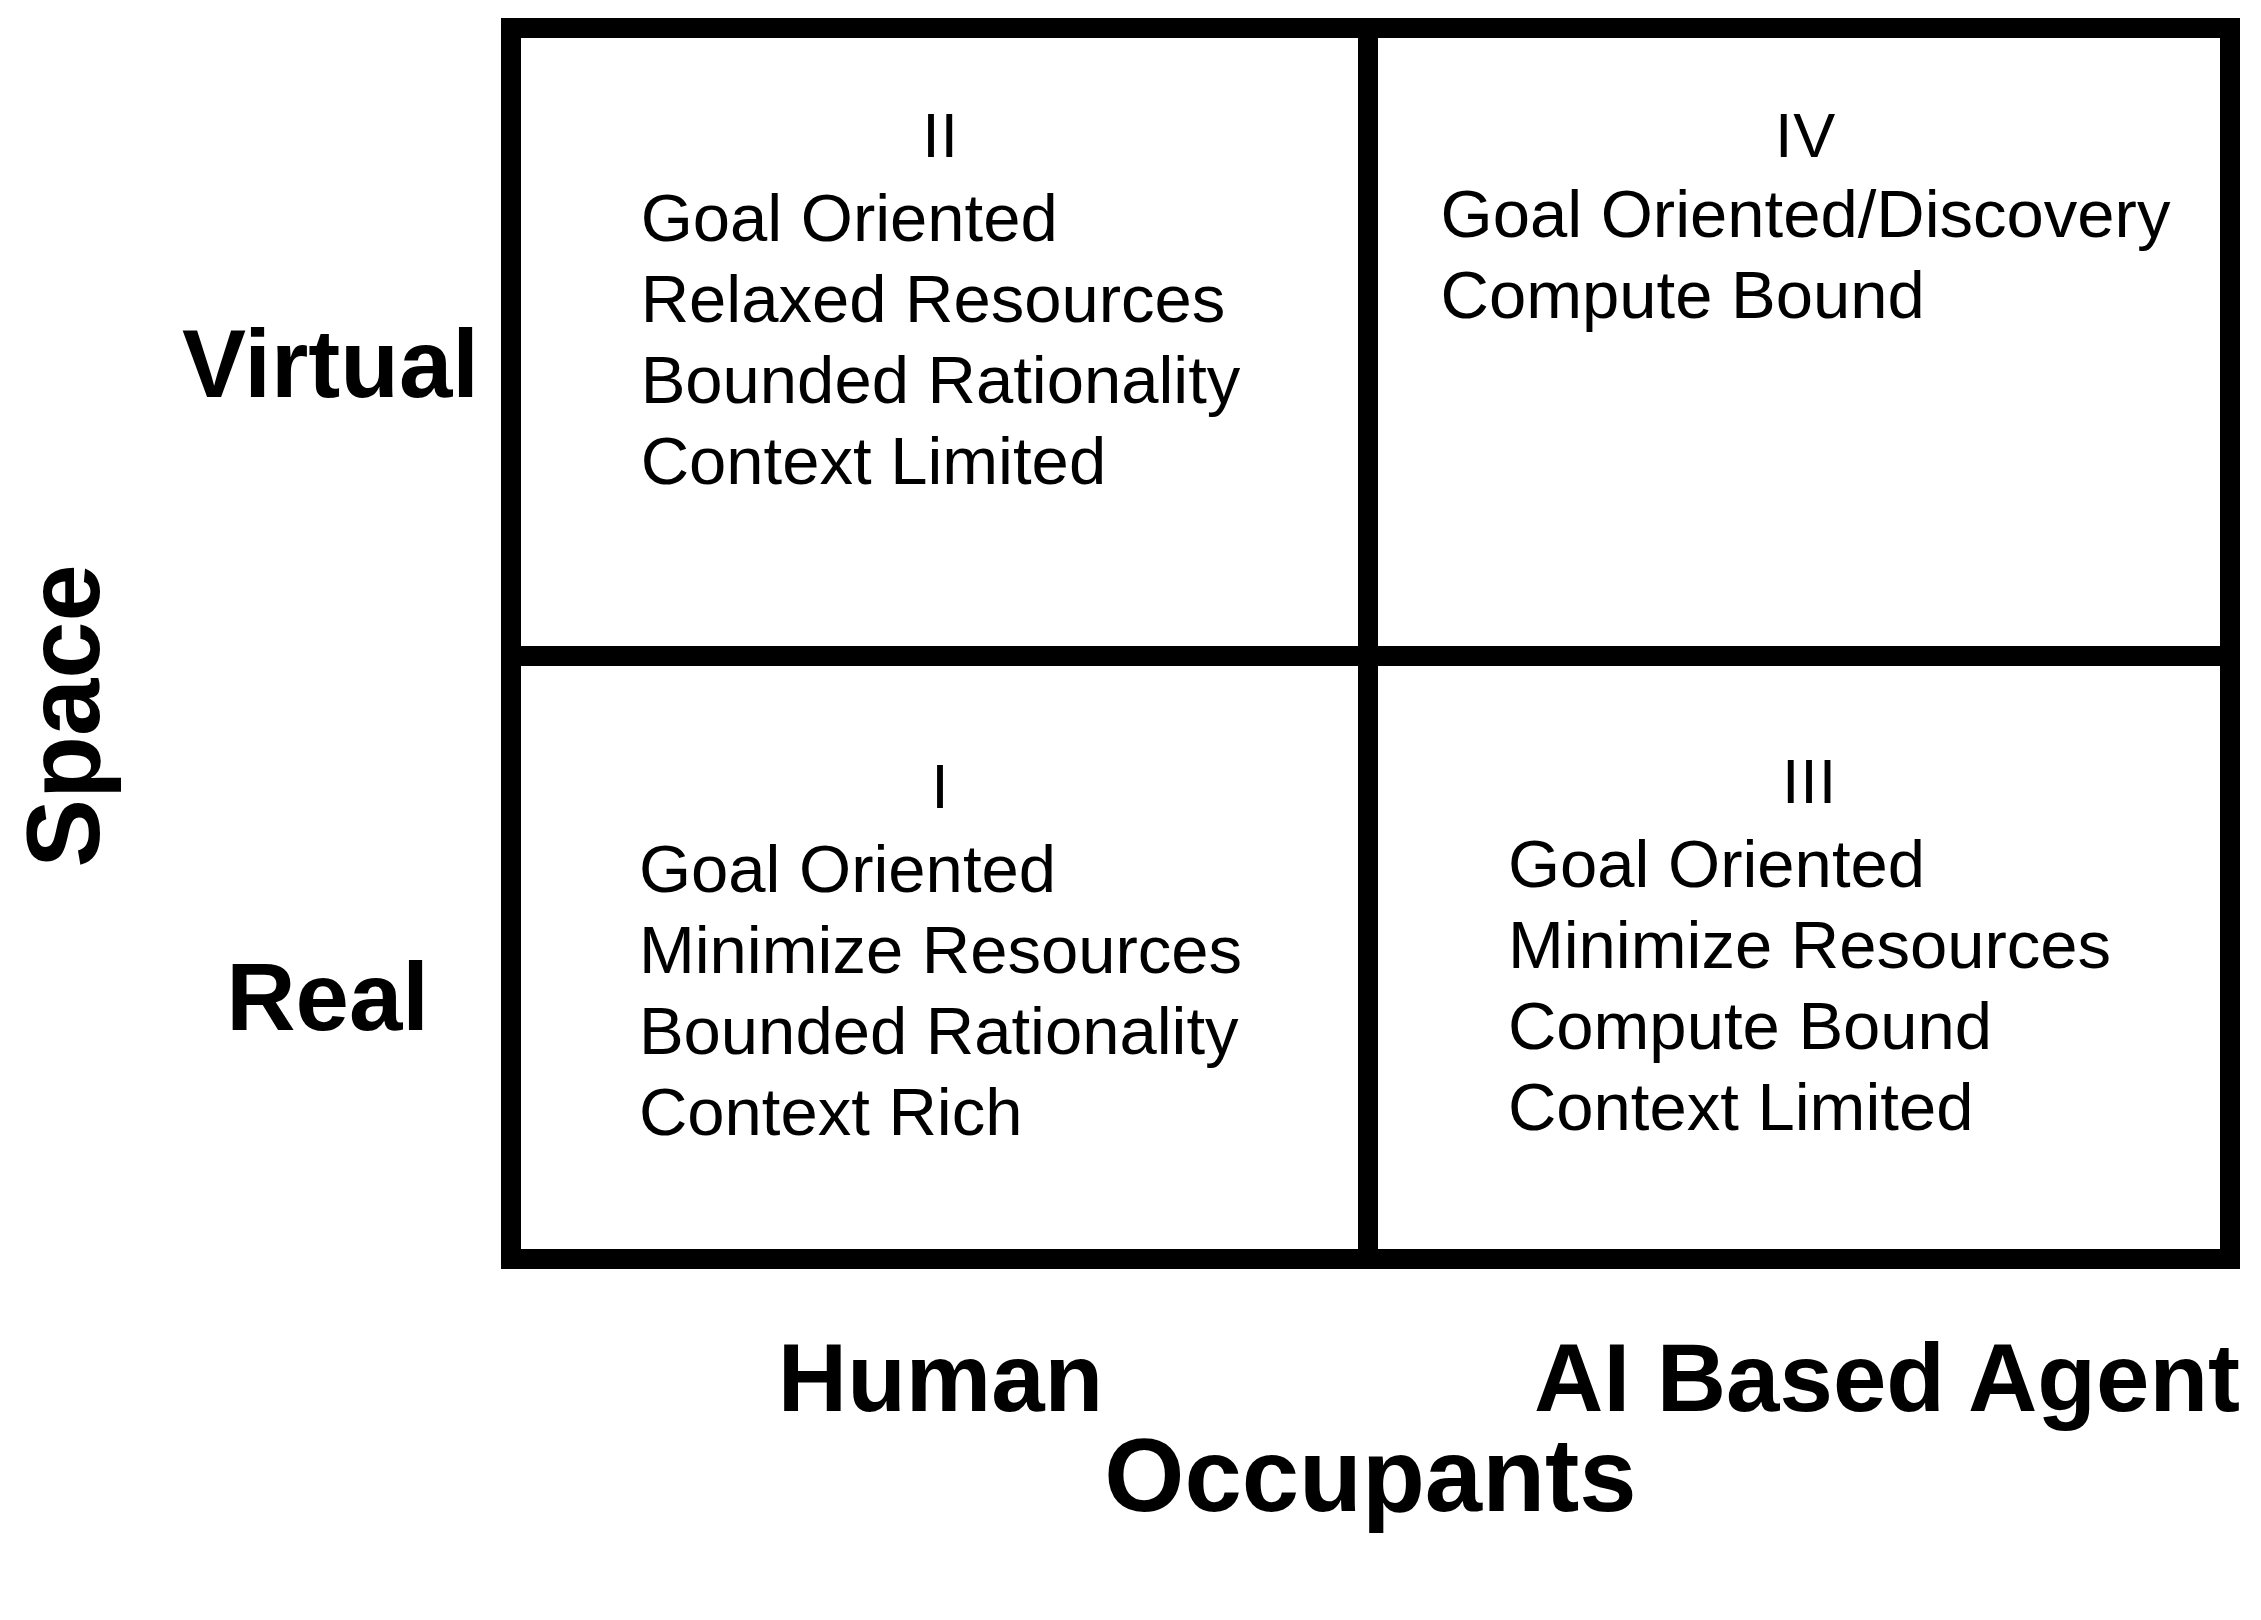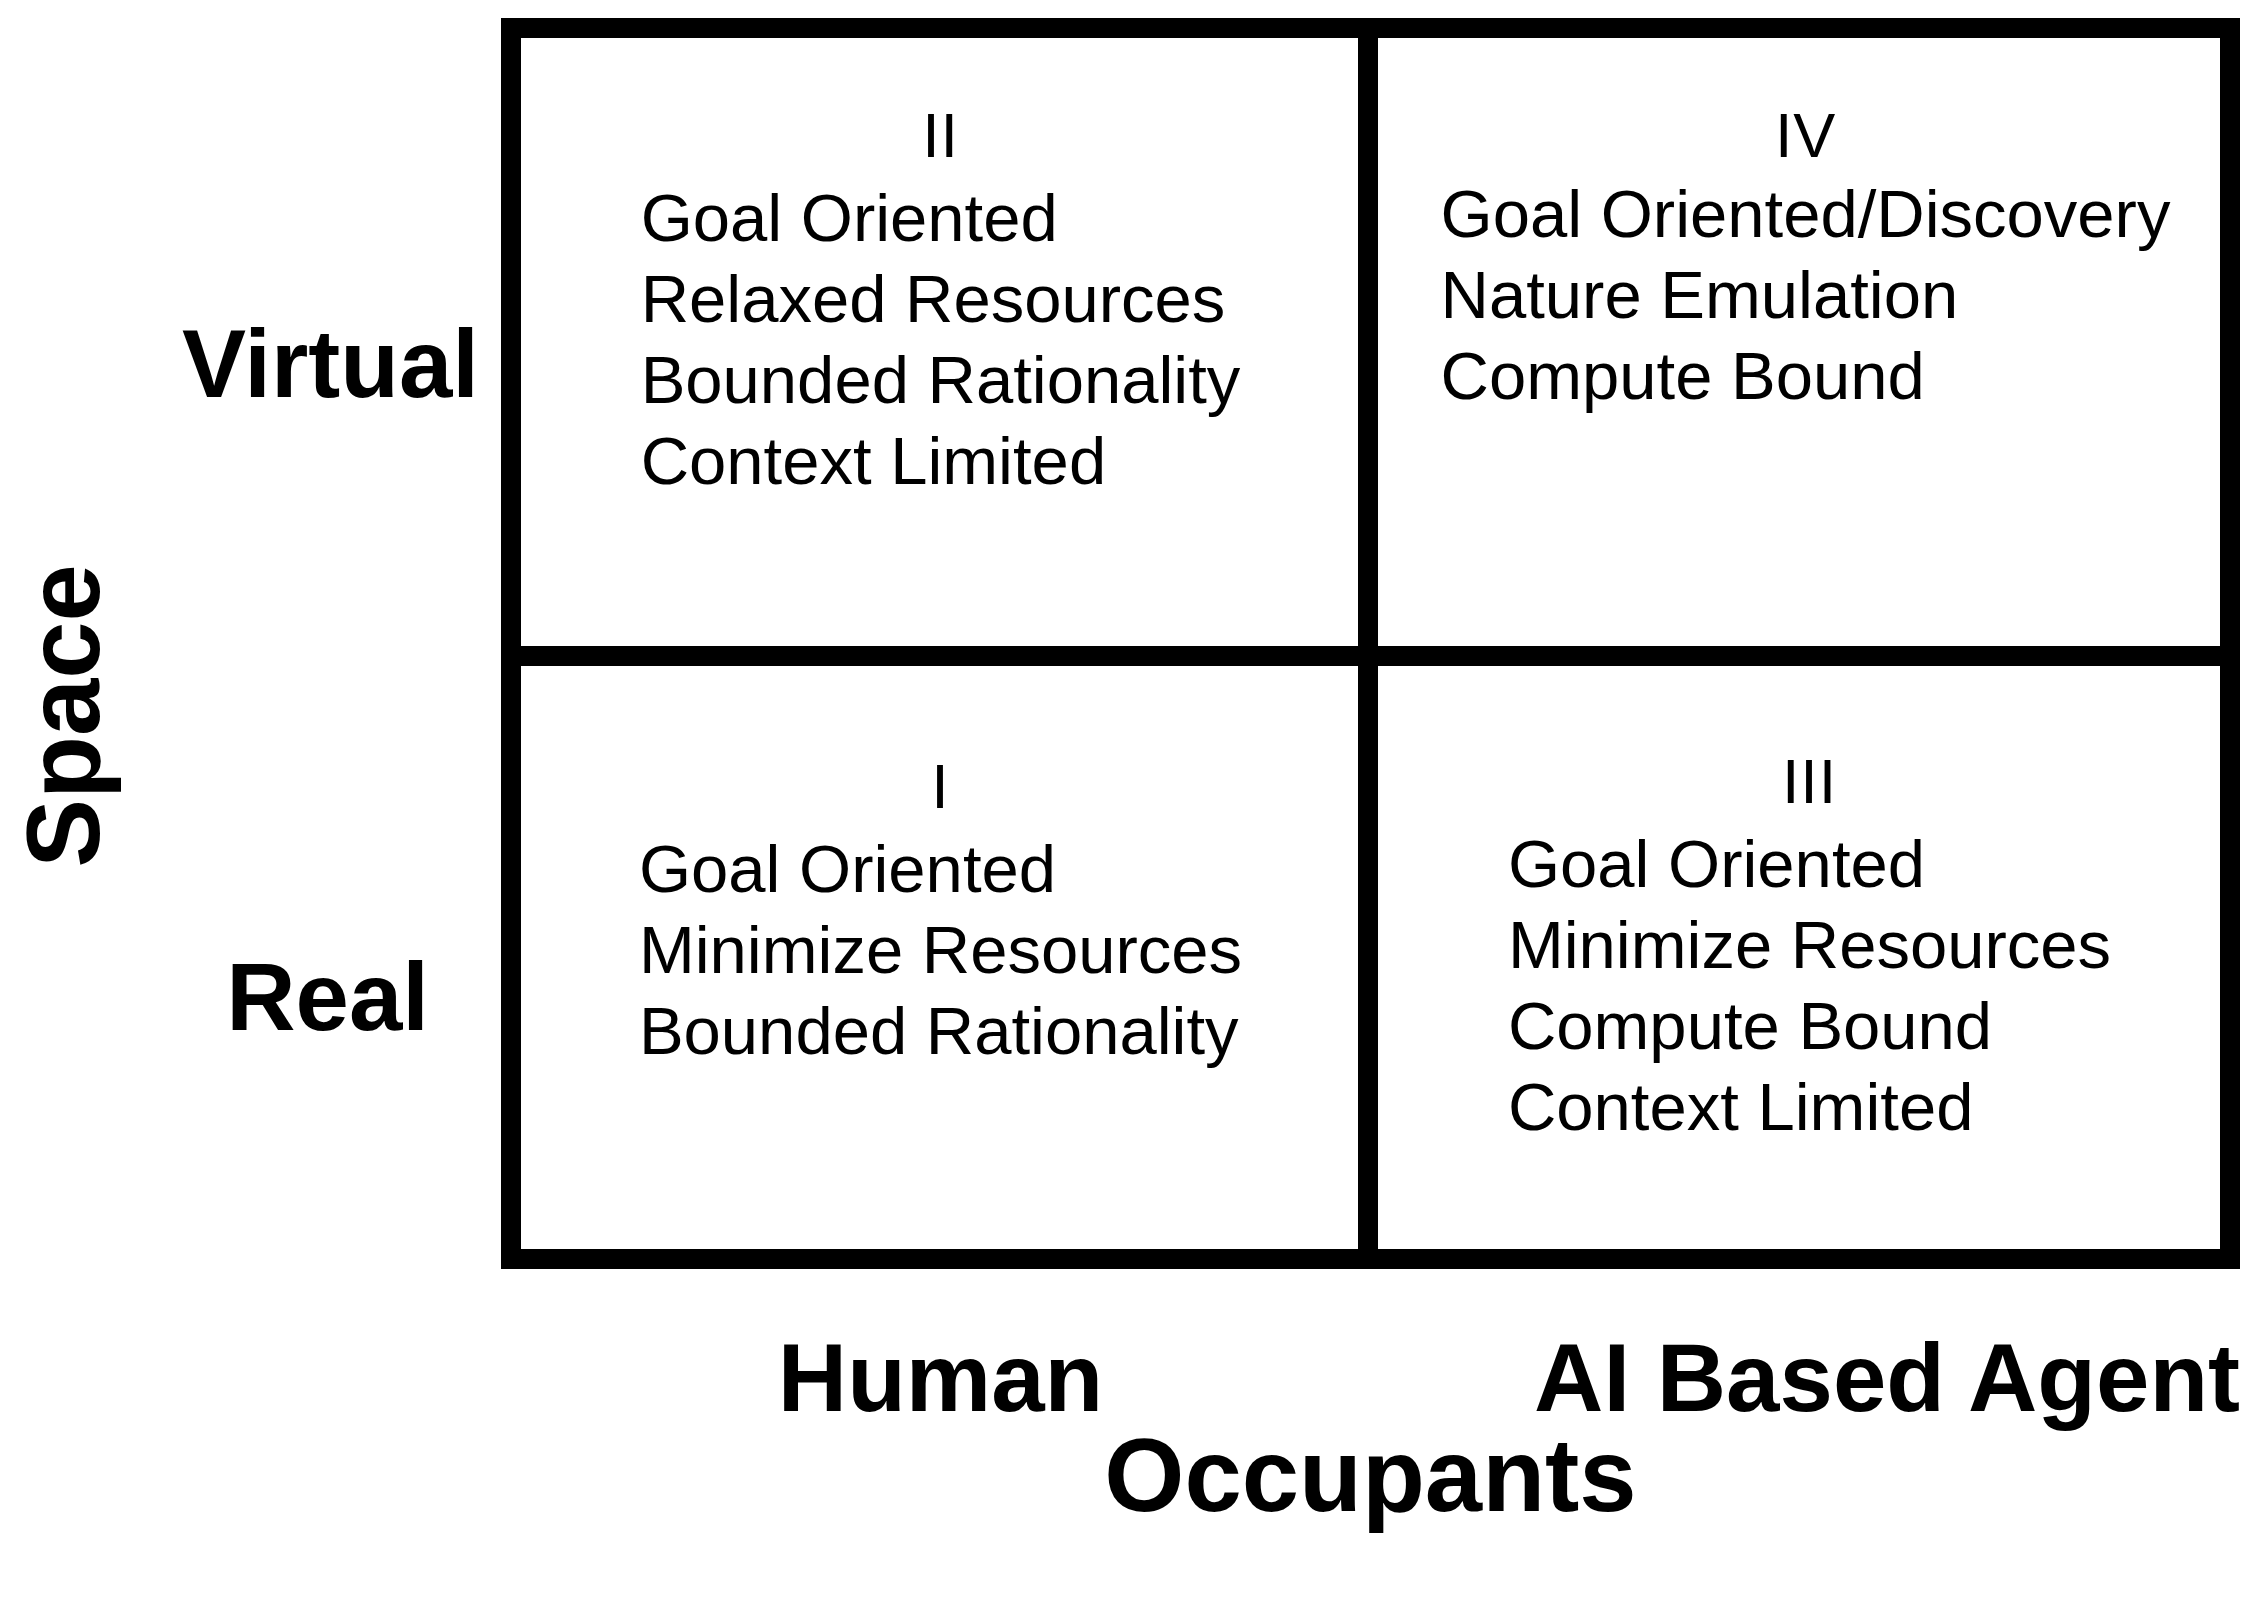--- a/index.html
+++ b/index.html
@@ -161,31 +161,31 @@
     <span class="attribute-line">Relaxed Resources</span>
     <span class="attribute-line">Bounded Rationality</span>
     <span class="attribute-line">Context Limited</span>
   </div>
 </div>
 
 <div class="quadrant" id="quadrant-iv">
   <div class="quadrant-numeral">IV</div>
   <div class="attribute-list">
     <span class="attribute-line">Goal Oriented/Discovery</span>
-    <span class="attribute-line">Nature Emulation</span>
     <span class="attribute-line">Compute Bound</span>
   </div>
 </div>
 
 <div class="quadrant" id="quadrant-i">
   <div class="quadrant-numeral">I</div>
   <div class="attribute-list">
     <span class="attribute-line">Goal Oriented</span>
     <span class="attribute-line">Minimize Resources</span>
     <span class="attribute-line">Bounded Rationality</span>
+    <span class="attribute-line">Context Rich</span>
   </div>
 </div>
 
 <div class="quadrant" id="quadrant-iii">
   <div class="quadrant-numeral">III</div>
   <div class="attribute-list">
     <span class="attribute-line">Goal Oriented</span>
     <span class="attribute-line">Minimize Resources</span>
     <span class="attribute-line">Compute Bound</span>
     <span class="attribute-line">Context Limited</span>

